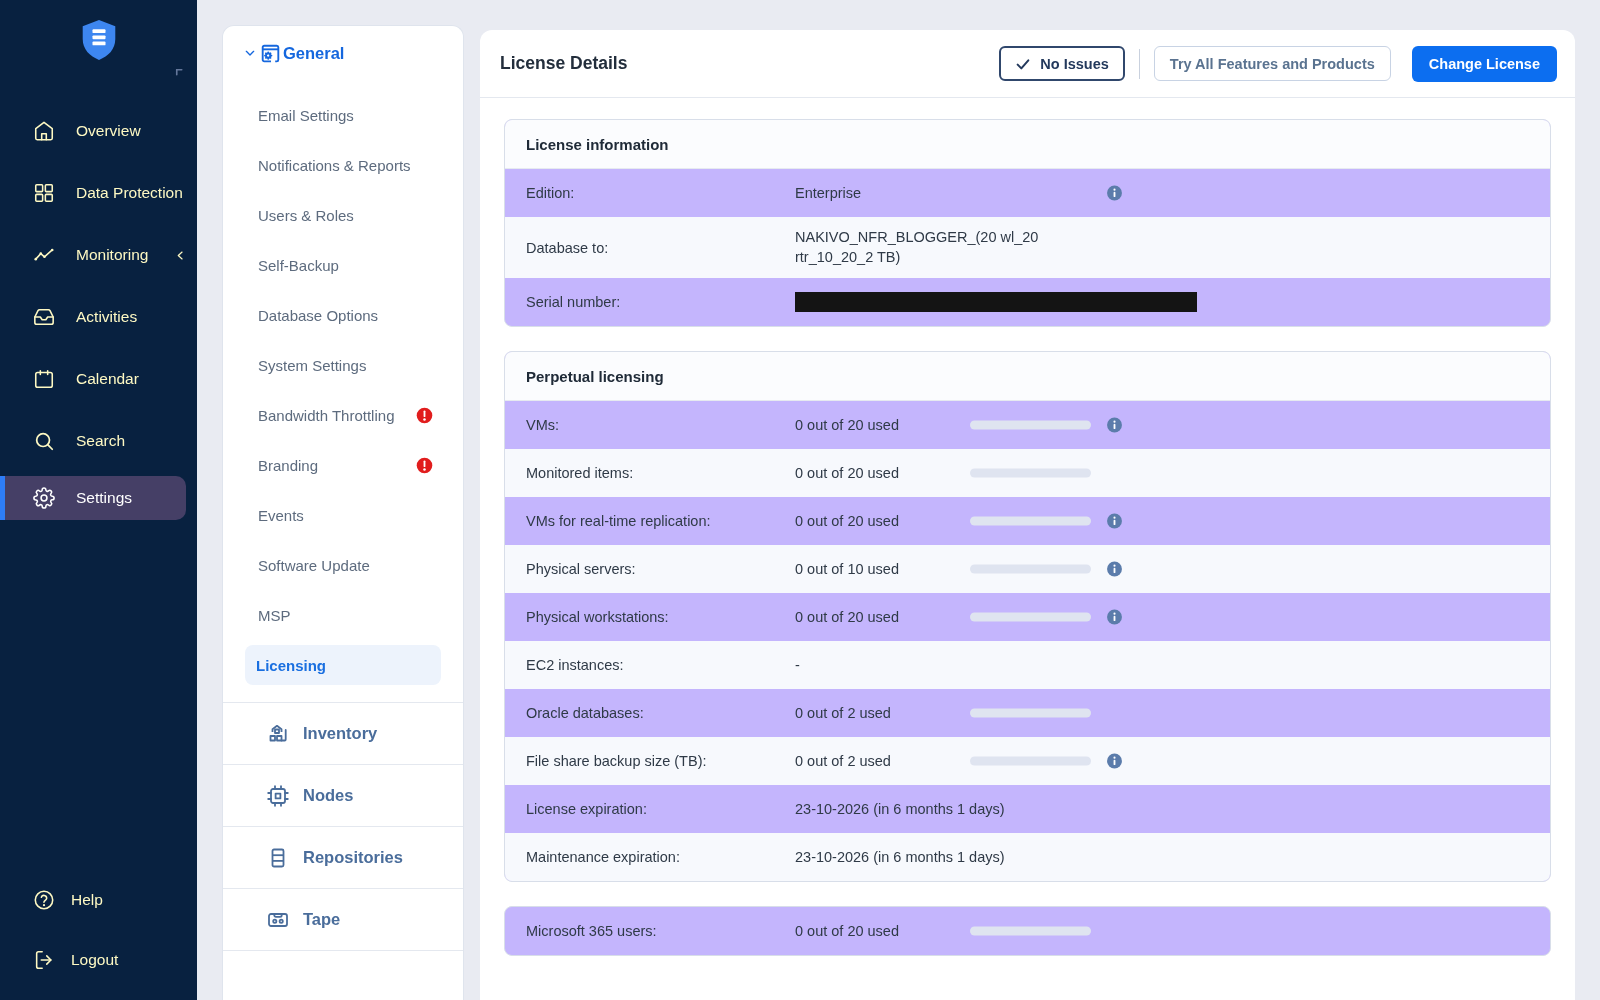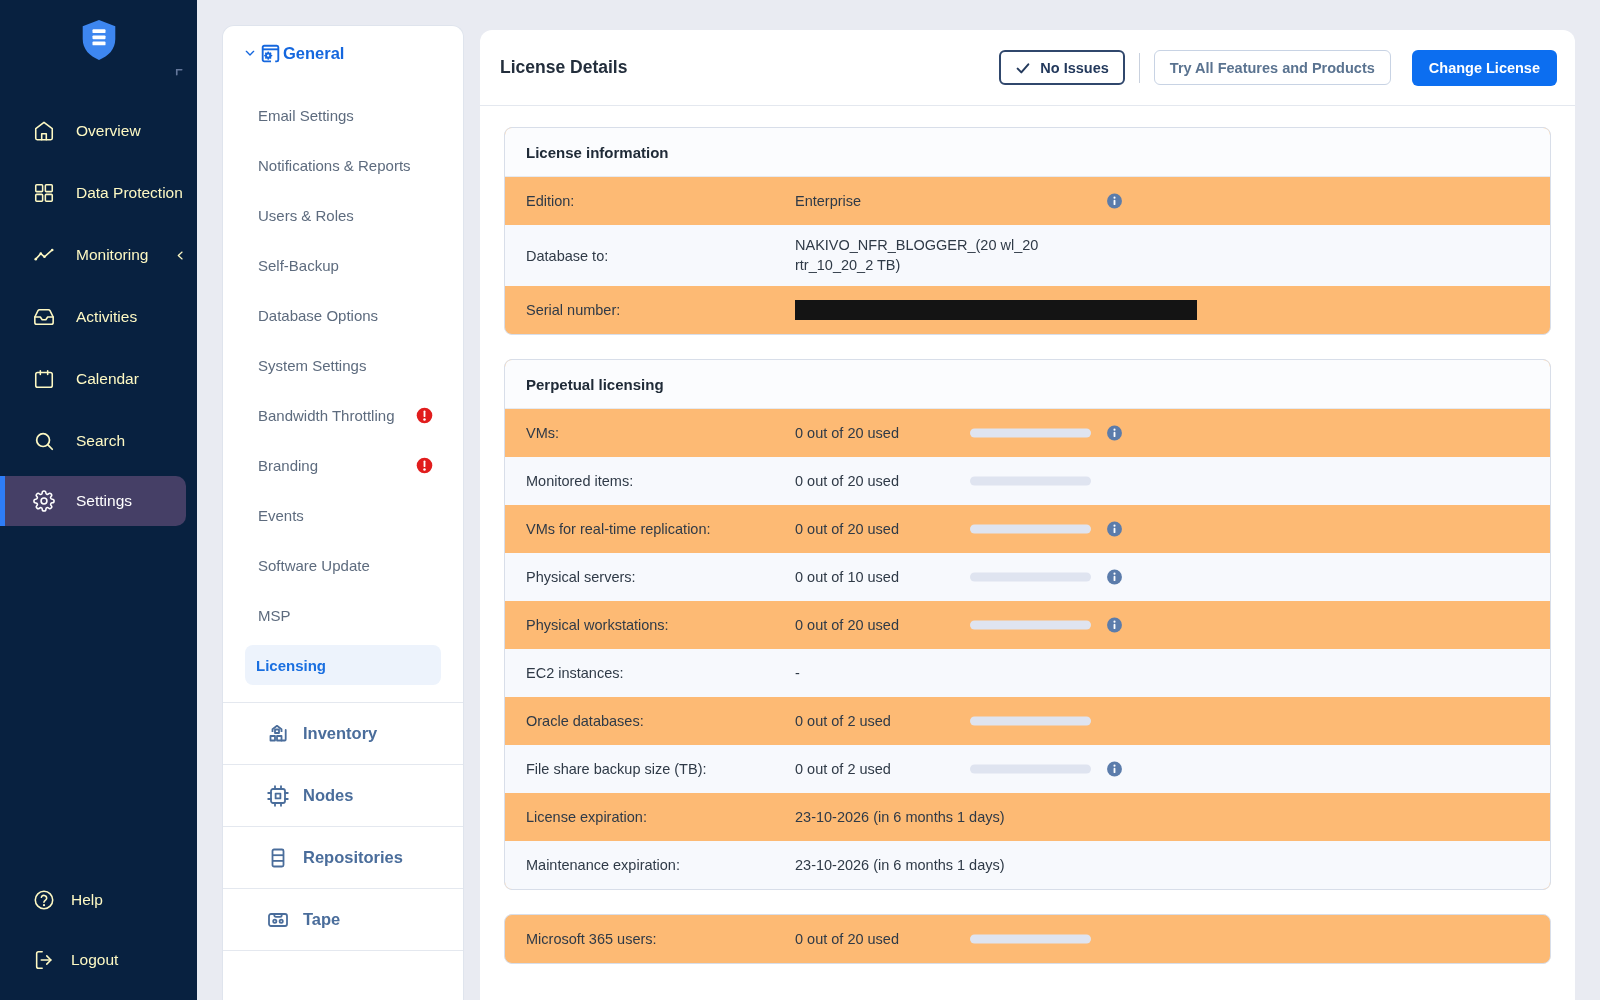--- a/index.html
+++ b/index.html
@@ -10,21 +10,21 @@
   .app-sidebar{position:absolute;left:0;top:0;bottom:0;width:197px;background:#082140;}
   .logo{position:absolute;left:76px;top:15px;width:46px;height:50px;}
   .logo svg{width:46px;height:50px;display:block;}
   .collapse-ic{position:absolute;top:66px;right:9px;width:15px;height:15px;color:#64779a;cursor:pointer;}
   .collapse-ic svg{width:15px;height:15px;display:block;}
   .nav{position:absolute;top:100px;left:0;right:0;}
   .nav-item{height:62px;display:flex;align-items:center;gap:21px;padding-left:33px;
             color:#fef9c3;font-size:15.5px;cursor:pointer;position:relative;width:186px;box-sizing:border-box;}
   .nav-item .ic{width:22px;height:22px;flex:none;}
   .nav-item .ic svg{width:22px;height:22px;display:block;}
-  .nav-item.active{background:#453f66;border-radius:0 10px 10px 0;color:#fff;height:50px;margin:4px 0;}
+  .nav-item.active{background:#453f66;border-radius:0 10px 10px 0;color:#fff;height:44px;margin:4px 0;}
   .nav-item.active::before{content:"";position:absolute;left:0;top:0;bottom:0;width:5px;background:#2e7df7;}
   .nav-chevron{width:15px;height:15px;margin-left:4px;}
   .nav-chevron svg{width:15px;height:15px;display:block;}
   .nav-footer{position:absolute;left:0;right:0;top:870px;}
   .nav-footer .nav-item{height:60px;gap:16px;}
 
   
   .settings-panel{position:absolute;left:222px;top:25px;width:242px;height:975px;background:#fff;
                   border:1px solid #dfe4ed;border-bottom:none;border-radius:12px 12px 0 0;box-sizing:border-box;}
   .gen-header{height:54px;display:flex;align-items:center;padding-left:19px;color:#1567de;cursor:pointer;}
@@ -42,32 +42,32 @@
   .item-alert svg{width:17px;height:17px;display:block;}
   .sections-wrap{border-bottom:1px solid #e4e8ef;}
   .section-row{height:61px;display:flex;align-items:center;gap:13px;padding-left:43px;
                border-top:1px solid #e4e8ef;color:#4a6d9b;font-size:16.5px;font-weight:700;cursor:pointer;}
   .sec-ic{width:24px;height:24px;flex:none;}
   .sec-ic svg{width:24px;height:24px;display:block;}
 
   
   .main-panel{position:absolute;left:480px;top:30px;width:1095px;height:970px;background:#fff;
               border-radius:12px 12px 0 0;box-sizing:border-box;}
-  .main-header{height:76px;display:flex;align-items:center;padding:0 18px 0 20px;
+  .main-header{height:68px;display:flex;align-items:center;padding:0 18px 0 20px;
                border-bottom:1px solid #e4e8ef;box-sizing:border-box;}
   .page-title{font-size:17.5px;font-weight:700;color:#232e3c;flex:1;}
   .btn{display:flex;align-items:center;border-radius:6px;font-weight:700;font-size:14.5px;cursor:pointer;box-sizing:border-box;}
   .btn-status{gap:9px;height:35px;padding:0 14px;border:2px solid #30476c;color:#23395c;background:#fff;}
   .check-ic{width:16px;height:16px;color:#23395c;}
   .check-ic svg{width:16px;height:16px;display:block;}
   .vdiv{width:1px;height:30px;background:#c9d1de;margin:0 14px;}
   .btn-try{height:35px;padding:0 15px;border:1px solid #c8d3e4;color:#5a7390;background:#fff;}
   .btn-primary{height:36px;padding:0 17px;background:#0c6ef0;color:#fff;margin-left:21px;border:none;}
   .main-body{padding:21px 24px;display:flex;flex-direction:column;gap:24px;}
-  .card{border:1px solid #d8dee9;border-radius:8px;overflow:hidden;background:#fdba74;}
+  .card{border:1px solid #d8dee9;border-radius:8px;overflow:hidden;background:#c4b5fd;}
   .card-header{padding:16px 21px 15px;font-size:15px;font-weight:700;color:#202b38;
                border-bottom:1px solid #e6eaf0;background:#fbfcfe;}
   .row{position:relative;display:flex;align-items:center;min-height:48px;padding:6px 21px;
        box-sizing:border-box;font-size:14.5px;}
   .rows>.row:nth-child(even){background:#f7f9fd;}
   .row-label{width:269px;flex:none;color:#2f3a47;}
   .row-value{color:#2f3a47;white-space:nowrap;}
   .row-value.wide{max-width:250px;white-space:normal;line-height:1.35;padding:5px 0;}
   .bar-track{position:absolute;left:465px;top:50%;transform:translateY(-50%);width:121px;height:9px;
              border-radius:5px;background:#dfe4f0;overflow:hidden;}

